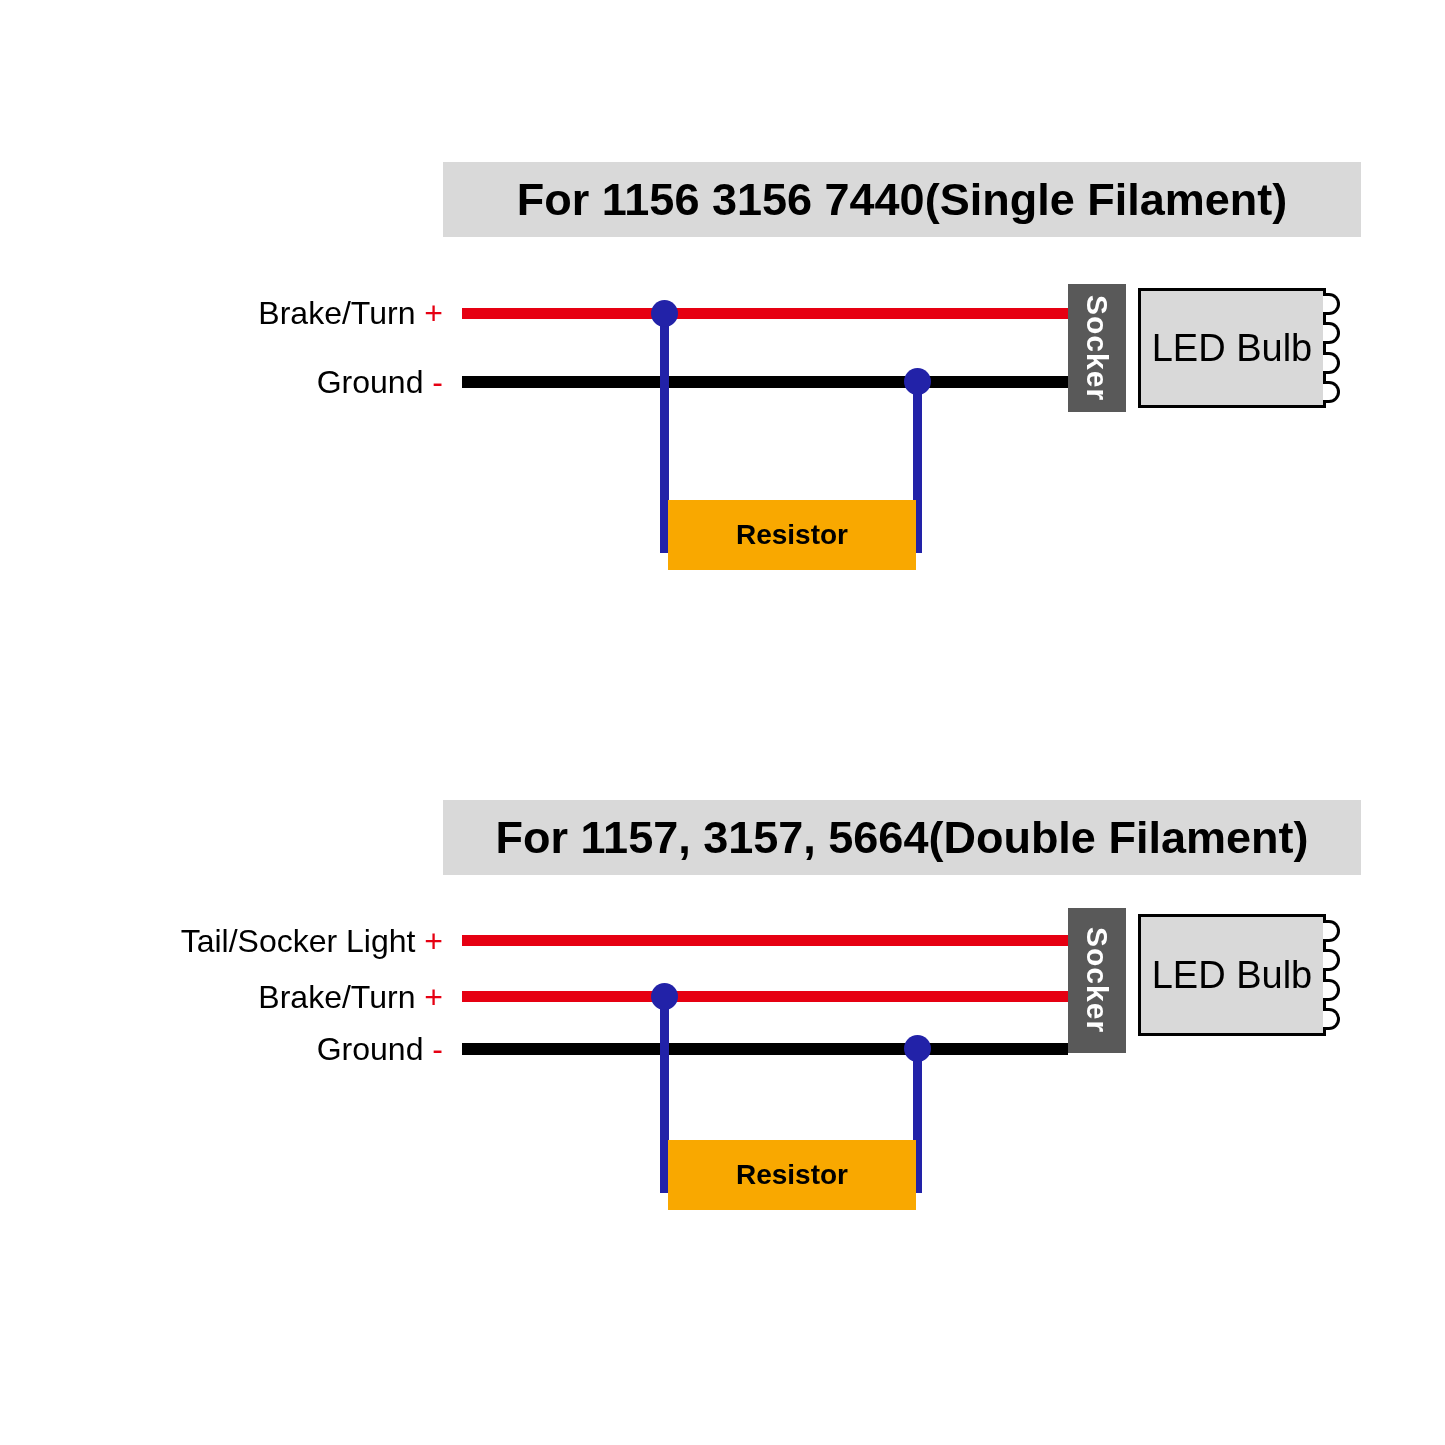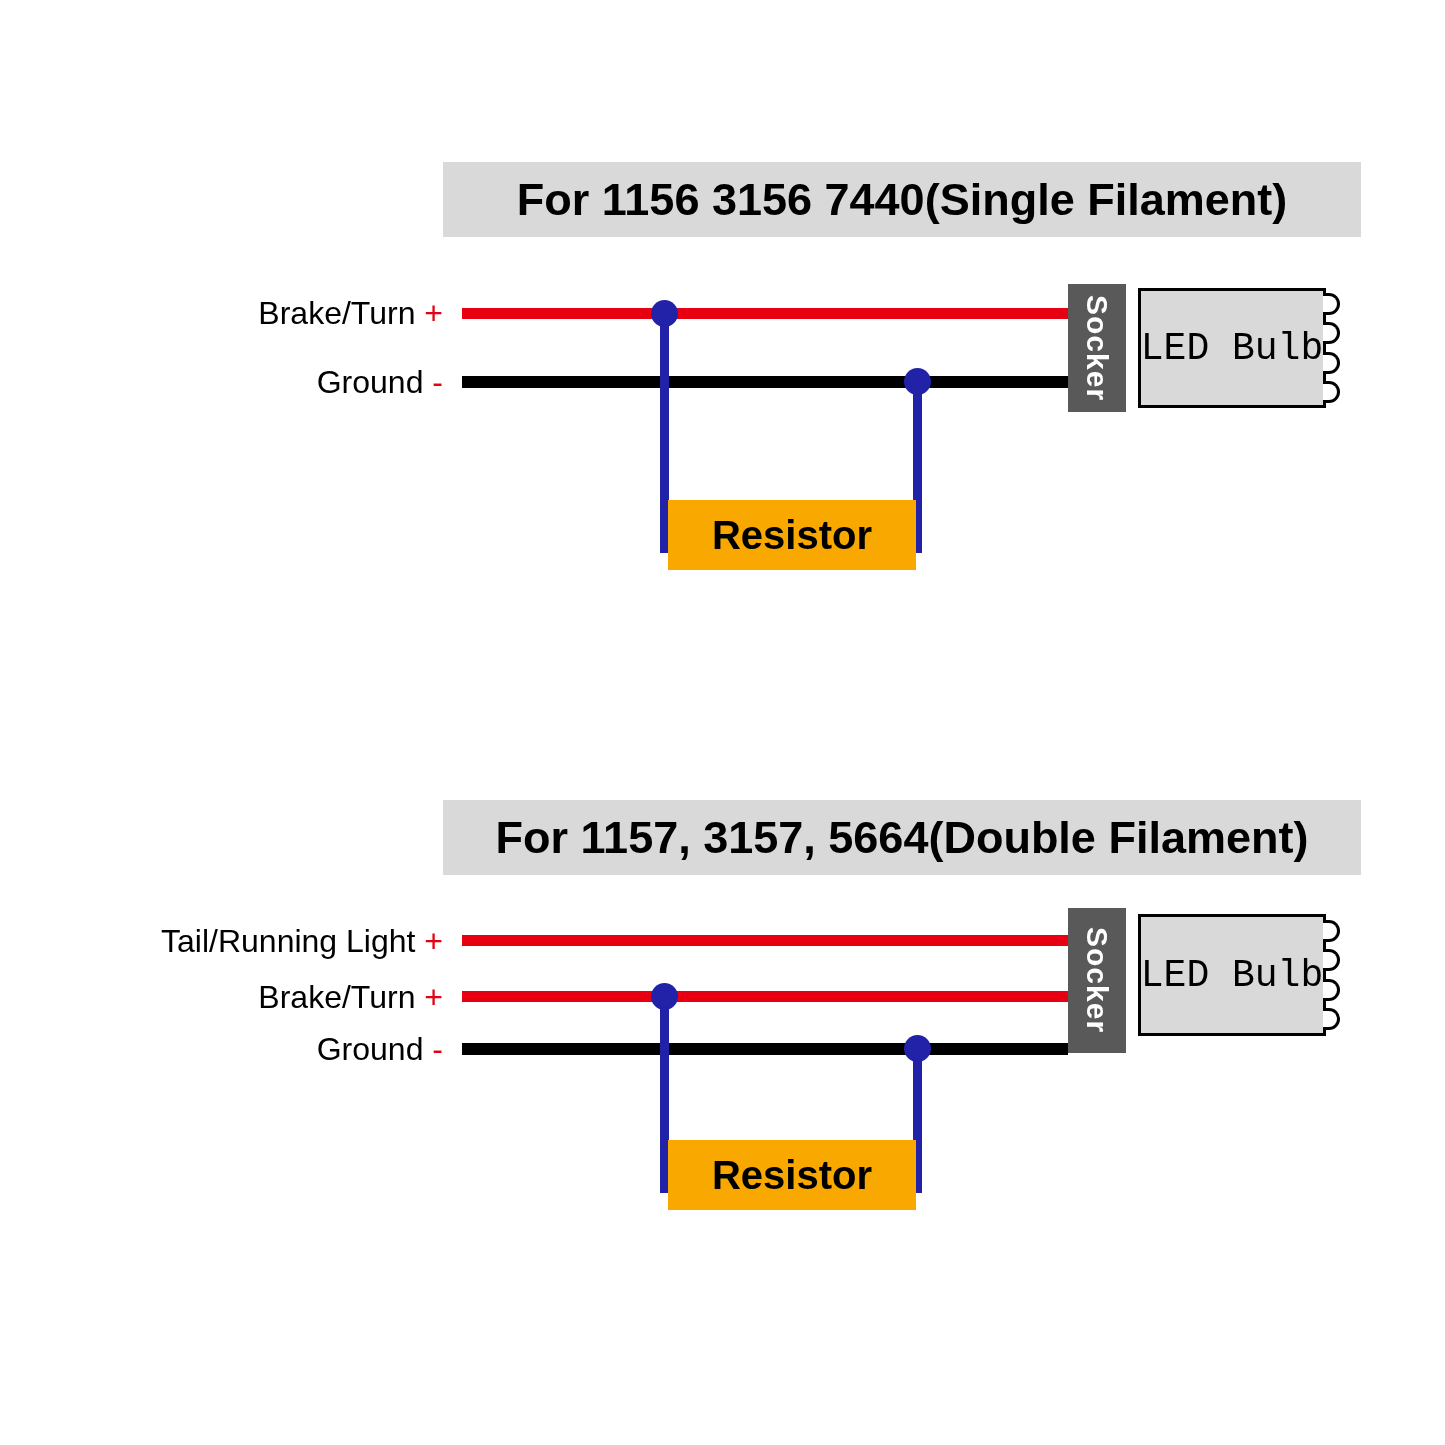--- a/index.html
+++ b/index.html
@@ -49,21 +49,21 @@
     border-radius: 50%;
     background: #2222a8;
   }
 
   .resistor {
     position: absolute;
     background: #f9a800;
     display: flex;
     align-items: center;
     justify-content: center;
-    font-size: 40px;
+    font-size: 28px;
     font-weight: bold;
     color: #000000;
   }
 
   .socket {
     position: absolute;
     background: #595959;
     color: #ffffff;
     font-size: 30px;
     font-weight: bold;
@@ -77,21 +77,20 @@
   .bulb {
     position: absolute;
     background: #d9d9d9;
     border: 3px solid #000000;
     display: flex;
     align-items: center;
     justify-content: center;
     font-size: 38px;
     color: #000000;
     white-space: nowrap;
-    font-family: Liberation Mono, monospace;
   }
 
   .bumps {
     position: absolute;
     width: 20px;
     display: flex;
     flex-direction: column;
     justify-content: space-between;
   }
   .bump {
@@ -134,21 +133,21 @@
   <div class="bumps" style="left:1323px; top:293px; height:110px;">
     <div class="bump"></div>
     <div class="bump"></div>
     <div class="bump"></div>
     <div class="bump"></div>
   </div>
 
   <div class="titlebar" style="left:443px; top:800px; width:918px; height:75px;">For 1157, 3157, 5664(Double Filament)</div>
 
   <div class="wire-label" style="left:20px; top:917px; width:423px;">
-    <span>Tail/Running Light</span>
+    <span>Tail/Socker Light</span>
     <span class="sign">+</span>
   </div>
   <div class="wire-label" style="left:20px; top:973px; width:423px;">
     <span>Brake/Turn</span>
     <span class="sign">+</span>
   </div>
   <div class="wire-label" style="left:20px; top:1025px; width:423px;">
     <span>Ground</span>
     <span class="sign">-</span>
   </div>

